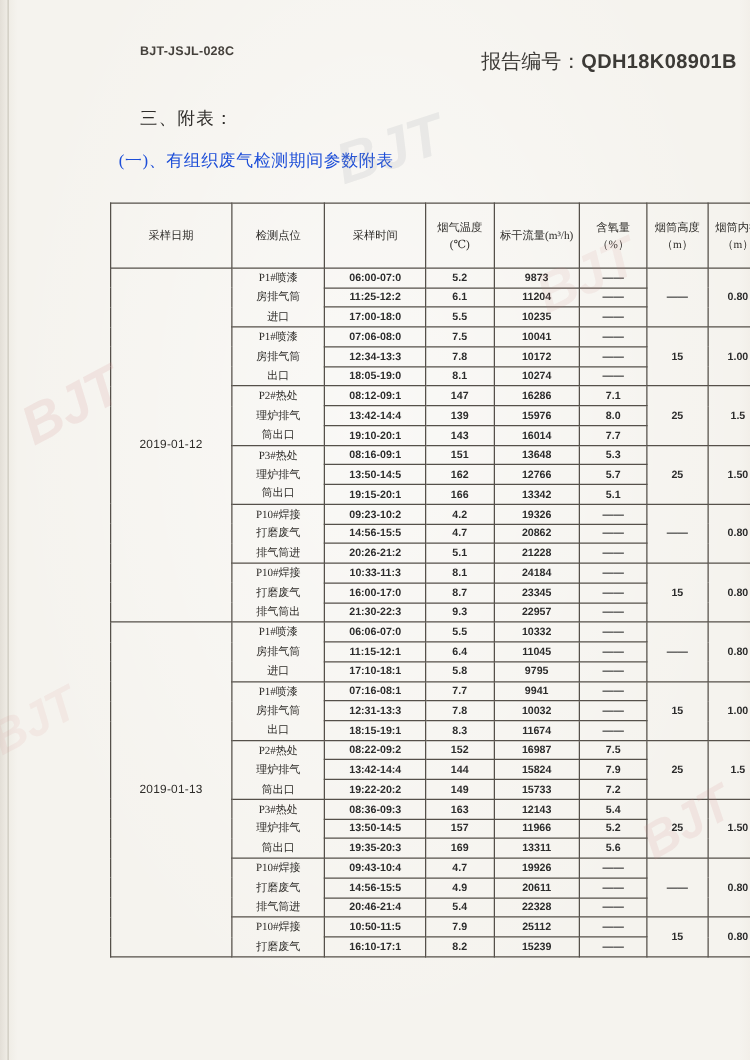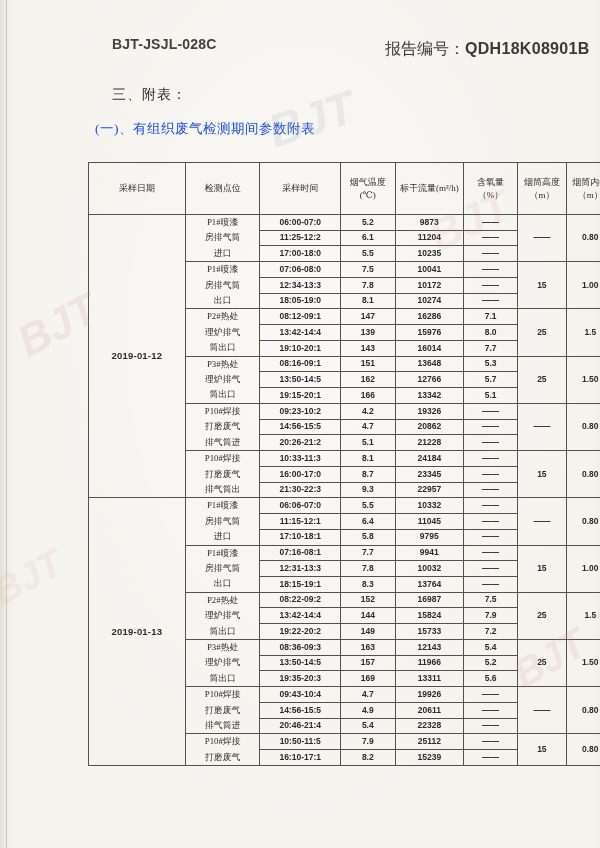--- a/index.html
+++ b/index.html
@@ -31,21 +31,21 @@
   .wm-left    { left:16px;  top:300px; font-size:44px; transform:rotate(-28deg); color:rgba(214,140,140,0.16); }
   .wm-right   { left:428px; top:196px; font-size:44px; transform:rotate(-25deg); color:rgba(214,140,140,0.11); }
   .wm-br      { left:512px; top:636px; font-size:40px; transform:rotate(-30deg); color:rgba(214,140,140,0.14); }
   .wm-bl      { left:-8px;  top:556px; font-size:38px; transform:rotate(-28deg); color:rgba(214,140,140,0.10); }
 
   .content { position:absolute; inset:0; z-index:2; }
 
   .form-code {
     position:absolute; left:112px; top:36px;
     font-family:"Liberation Sans","DejaVu Sans",sans-serif;
-    font-weight:bold; font-size:14px; color:#45413c; letter-spacing:0.2px;
+    font-weight:bold; font-size:10px; color:#45413c; letter-spacing:0.2px;
   }
   .report-no {
     position:absolute; left:385px; top:39px;
     font-size:16px; color:#3c3a36;
   }
   .report-no .no {
     font-family:"Liberation Sans","DejaVu Sans",sans-serif;
     font-weight:bold; letter-spacing:0.3px;
   }
   .section-title {
@@ -69,21 +69,21 @@
     line-height:1.4; color:#2e2c29;
   }
   td { height:14.4px; font-size:8.5px; line-height:1.1; color:#2e2c29; }
   td.num, td.time {
     font-family:"Liberation Sans","DejaVu Sans",sans-serif;
     font-weight:bold; font-size:8.5px; color:#2b2b2b;
   }
   td.point { font-size:8.8px; line-height:15.4px; white-space:pre-line; }
   td.date {
     font-family:"Liberation Sans","DejaVu Sans",sans-serif;
-    font-weight:bold; font-size:9.5px; letter-spacing:0.2px;
+    font-weight:normal; font-size:9.5px; letter-spacing:0.2px;
   }
 
   .footer {
     position:absolute; left:0; top:770px; width:100%;
     text-align:center; font-size:11px; color:#33312d; letter-spacing:2px;
   }
 </style>
 </head>
 <body>
 
@@ -307,21 +307,21 @@
           </tr>
           <tr>
             <td class="time">12:31-13:3</td>
             <td class="num">7.8</td>
             <td class="num">10032</td>
             <td class="num">——</td>
           </tr>
           <tr>
             <td class="time">18:15-19:1</td>
             <td class="num">8.3</td>
-            <td class="num">13764</td>
+            <td class="num">11674</td>
             <td class="num">——</td>
           </tr>
           <tr>
             <td class="point" rowspan="3">P2#热处
 理炉排气
 筒出口</td>
             <td class="time">08:22-09:2</td>
             <td class="num">152</td>
             <td class="num">16987</td>
             <td class="num">7.5</td>

